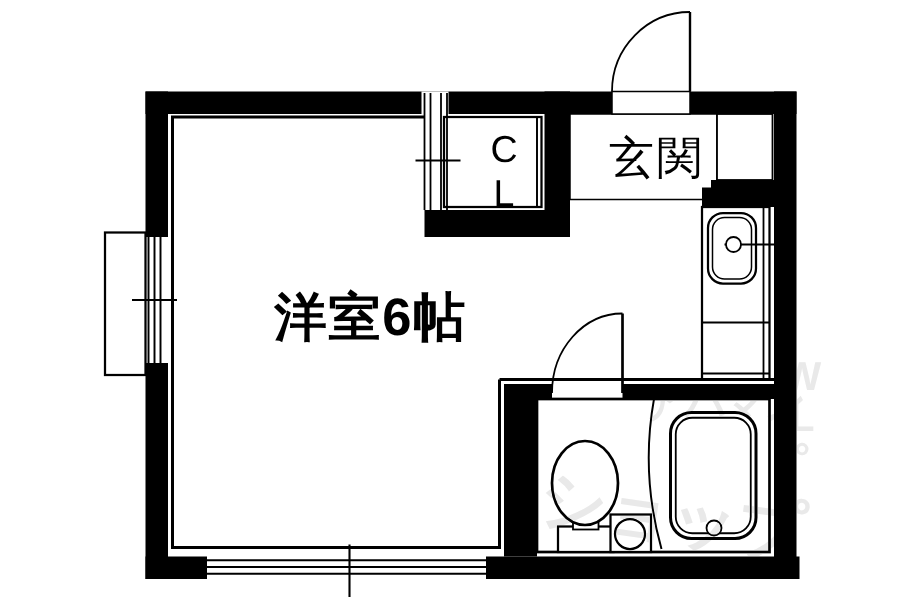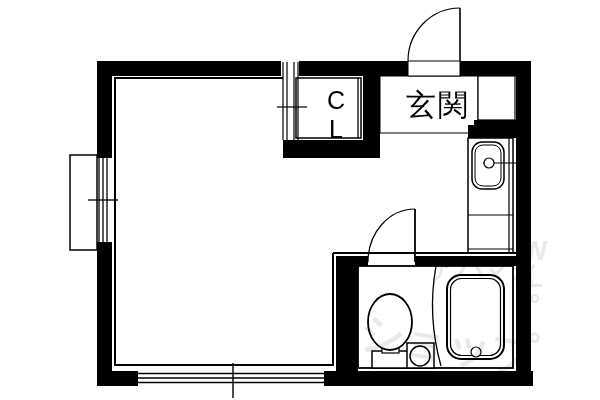--- a/index.html
+++ b/index.html
@@ -151,17 +151,18 @@
       <path class="ln" stroke-width="1.2" d="M368,262 C368,232.7 389,209 415,209"></path>
     </g>
   </svg>
 
   <div class="wm wm-row1">アパマン</div>
   <div class="wm wm-row2">ショップ</div>
   <div class="wm wm-side">W
 L
 °</div>
 
+  <div class="label room-label">洋室6帖</div>
   <div class="label genkan-label">玄関</div>
   <div class="label cl-label">C
 L</div>
 
 </div>
 
 </body></html>

